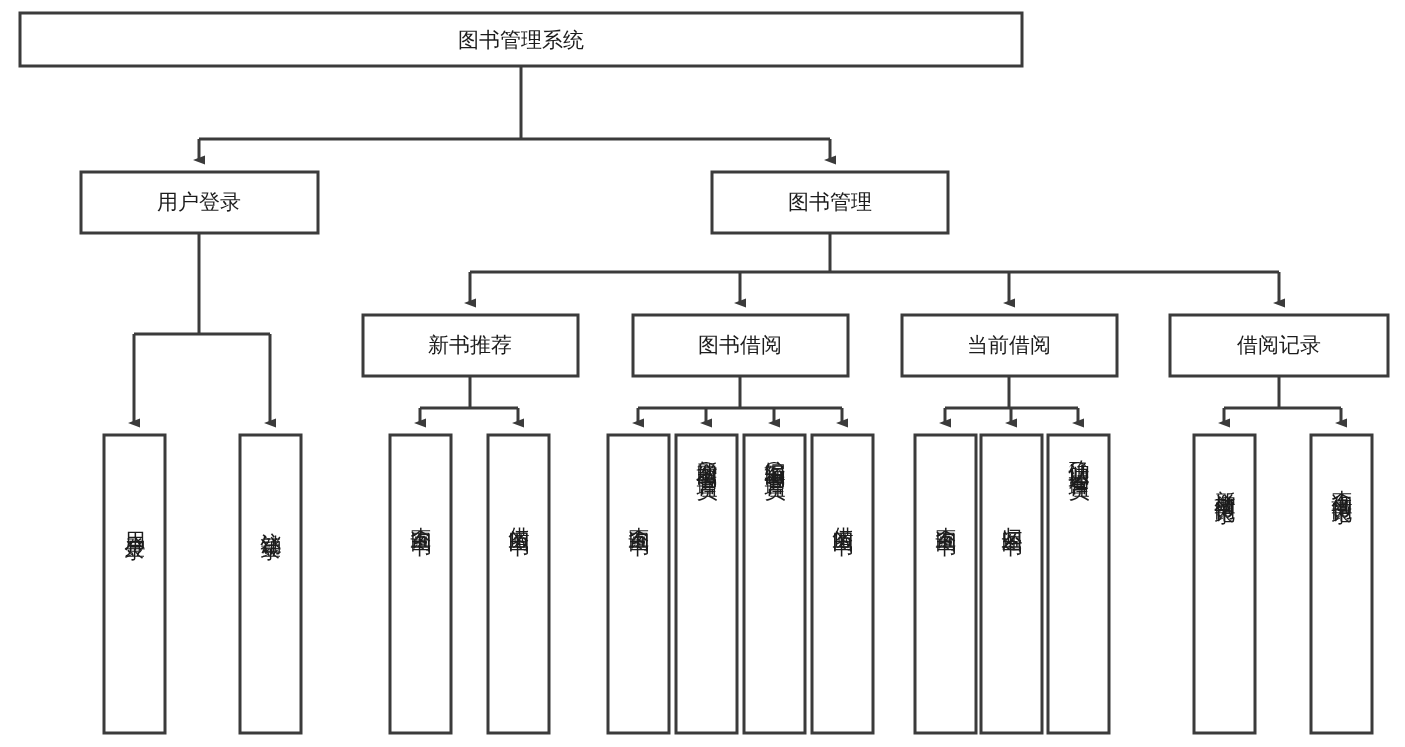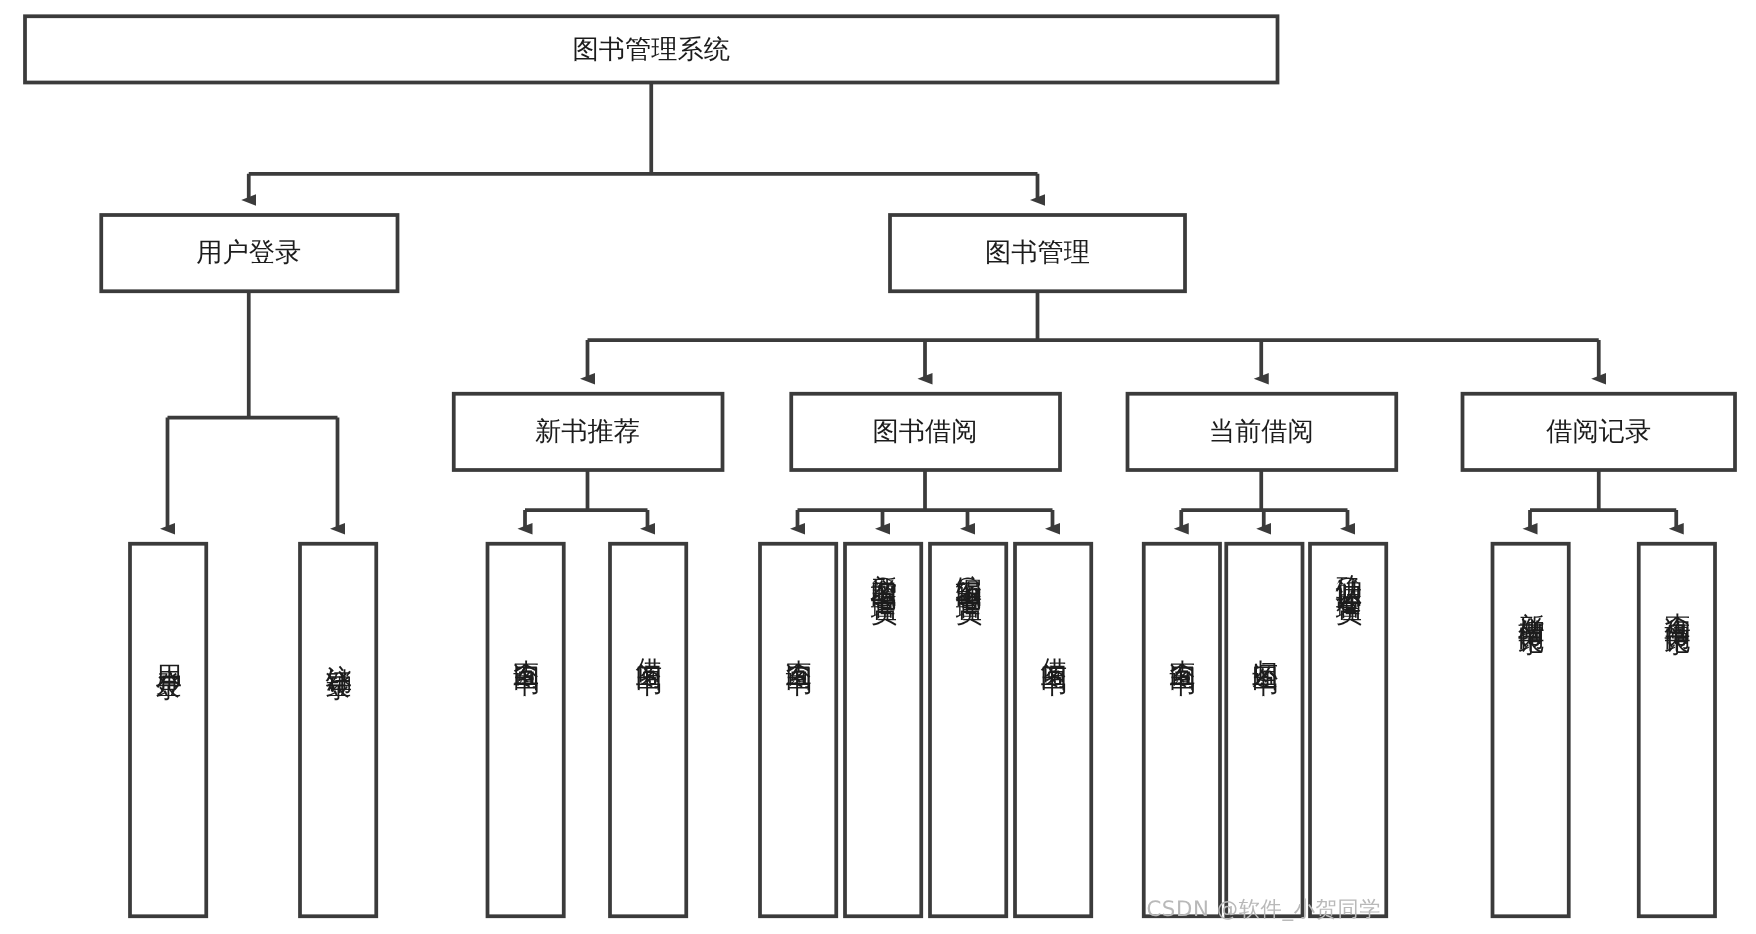--- a/index.html
+++ b/index.html
@@ -227,15 +227,14 @@
     <span class="vlabel">确认归还（管理员）</span>
   </div>
 
   <div class="vlabel-wrap" style="left:1194px; top:435px; width:61px; height:298px; padding-top:38px;">
     <span class="vlabel">新增借阅记录</span>
   </div>
   <div class="vlabel-wrap" style="left:1311px; top:435px; width:61px; height:298px; padding-top:38px;">
     <span class="vlabel">查询借阅记录</span>
   </div>
 
-  <div class="watermark">CSDN @软件_小贺同学</div>
 
 </div>
 
 </body></html>

